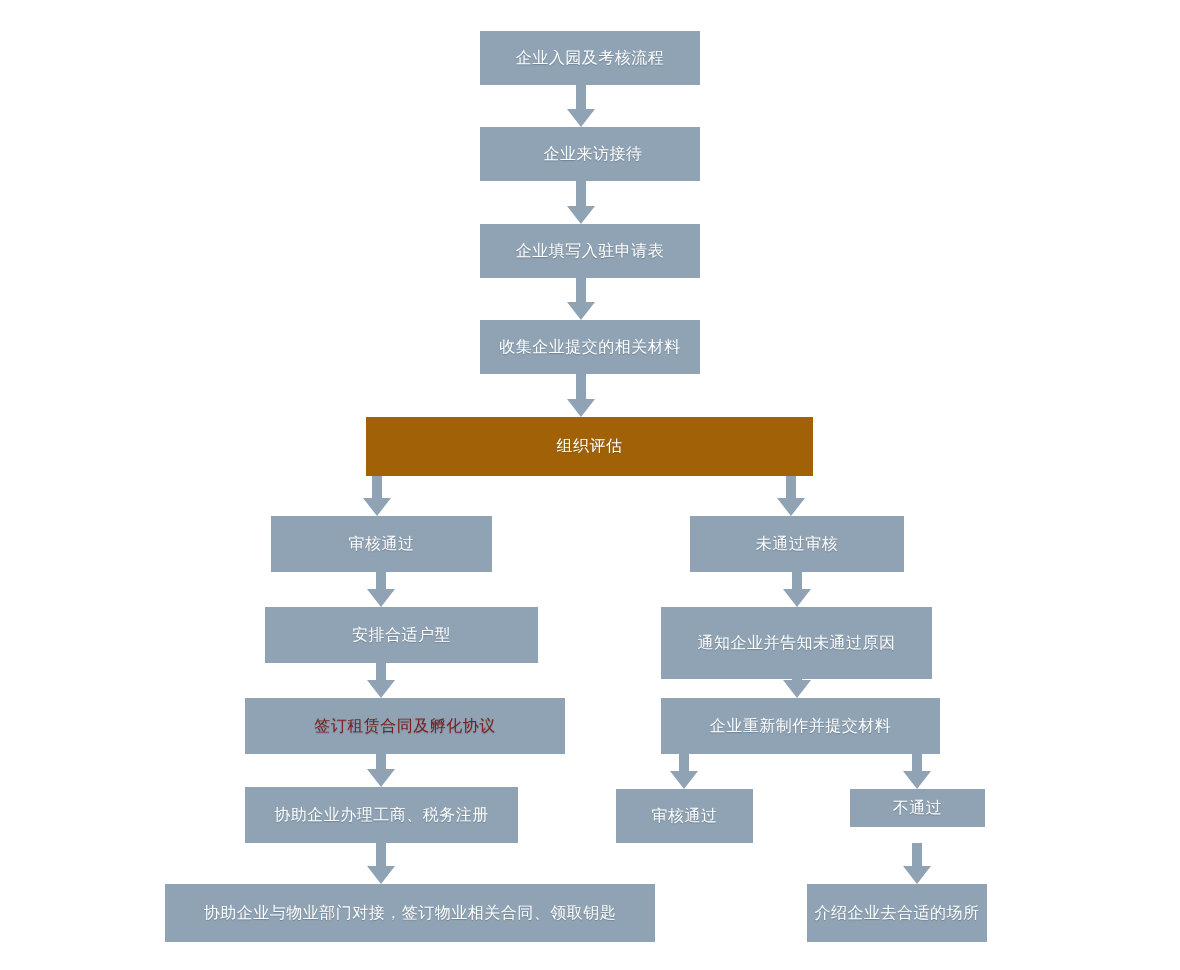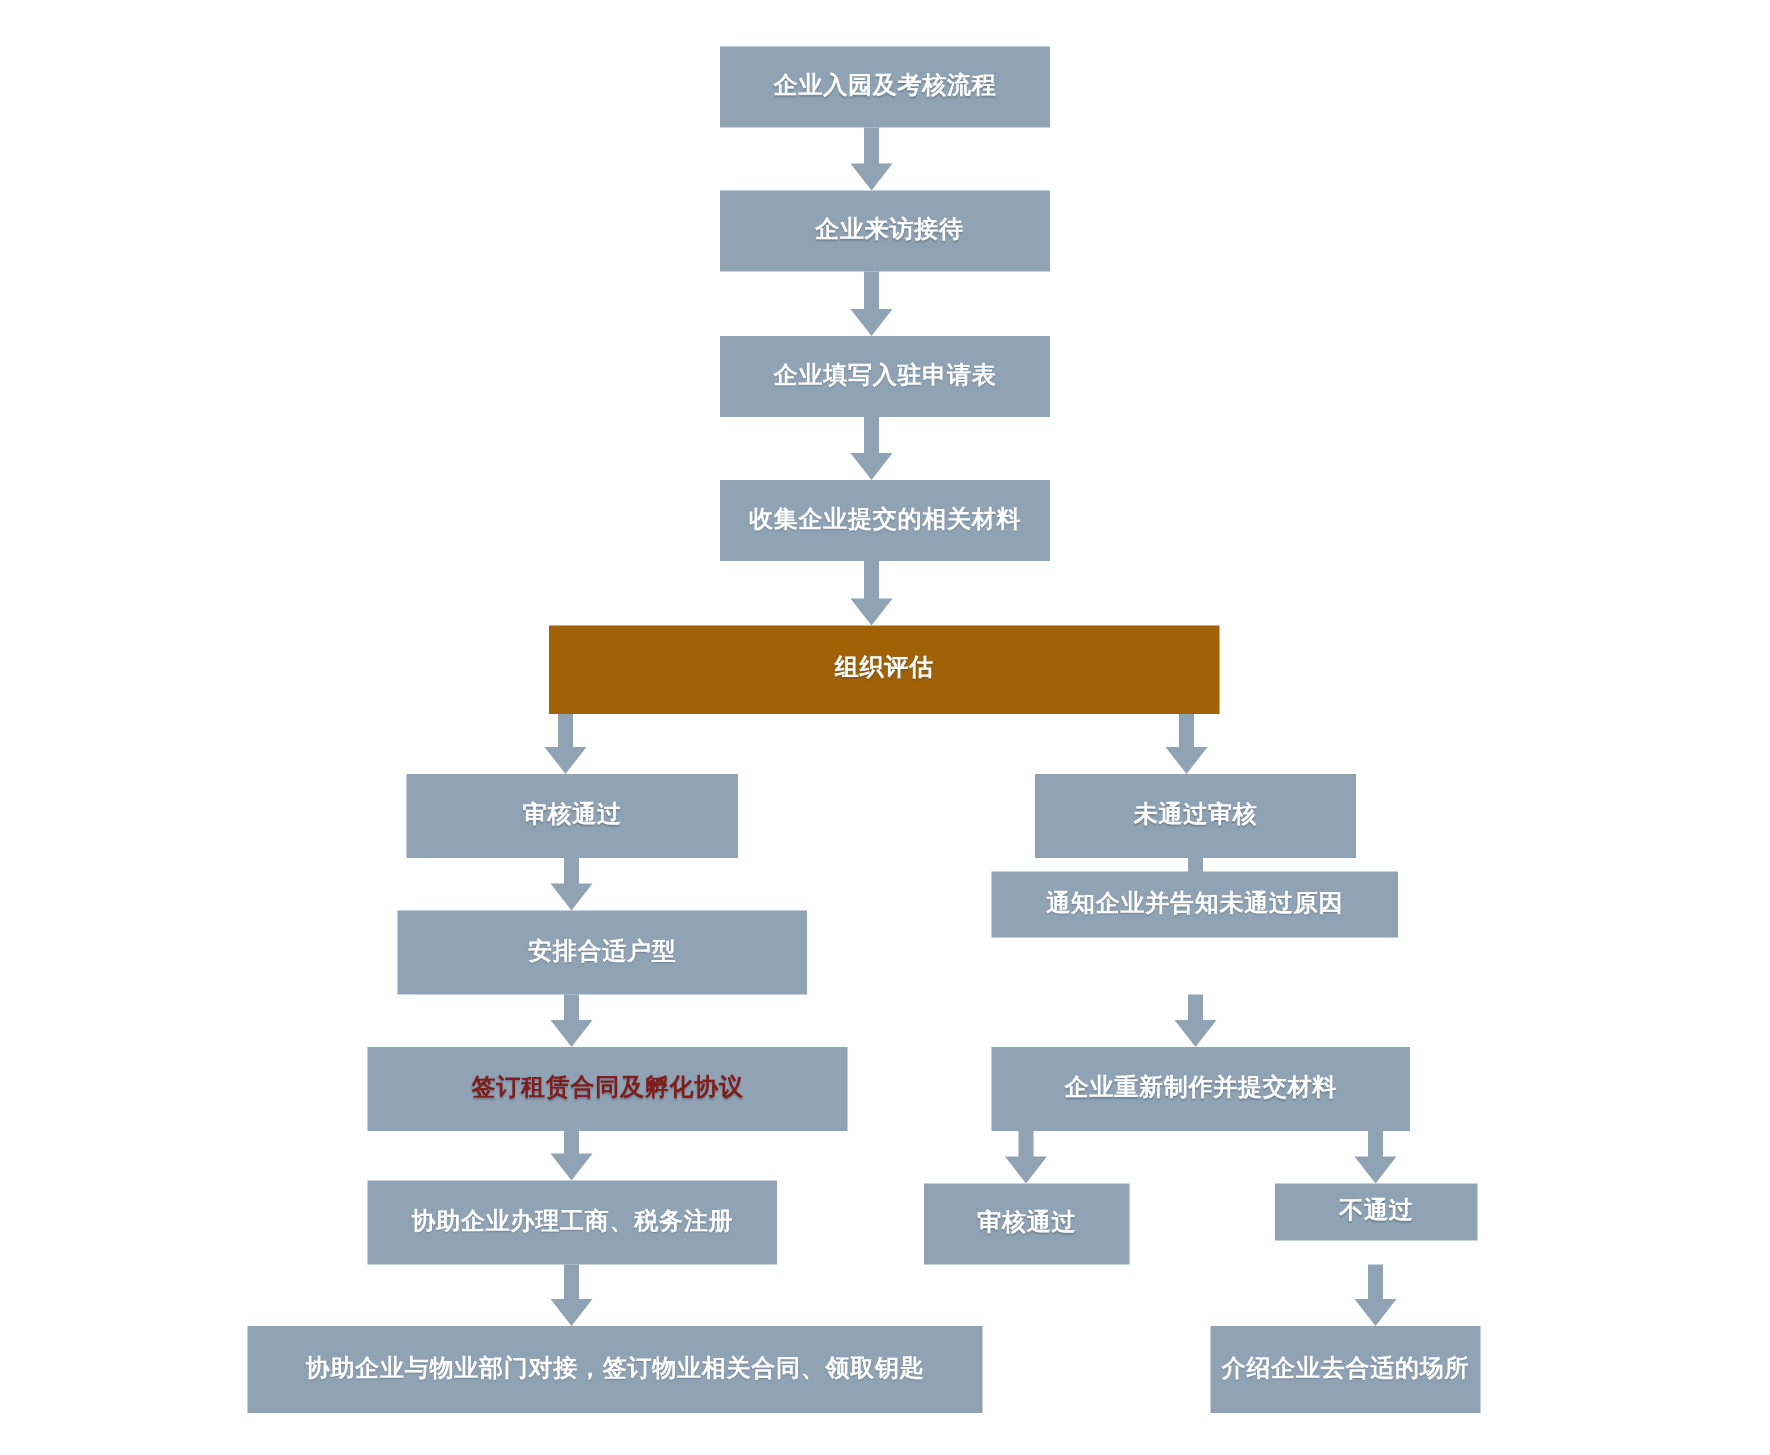--- a/index.html
+++ b/index.html
@@ -20,21 +20,21 @@
   }
   .node {
     position: absolute;
     box-sizing: border-box;
     background: #8fa3b4;
     color: #ffffff;
     display: flex;
     align-items: center;
     justify-content: center;
     text-align: center;
-    font-weight: bold;
+    font-weight: normal;
     font-size: 16px;
     letter-spacing: 0.5px;
     line-height: 1.3;
     padding: 2px 8px;
     text-shadow: 0 1px 1px rgba(60,75,90,0.35);
     user-select: none;
   }
   .node-label {
     display: block;
     white-space: nowrap;
@@ -147,21 +147,21 @@
       </div>
       <div class="node" style="left: 271px; top: 516px; width: 221px; height: 56px; background: rgb(143, 163, 180); color: rgb(255, 255, 255);">
         <span class="node-label">审核通过</span>
       </div>
       <div class="node" style="left: 690px; top: 516px; width: 214px; height: 56px; background: rgb(143, 163, 180); color: rgb(255, 255, 255);">
         <span class="node-label">未通过审核</span>
       </div>
       <div class="node" style="left: 245px; top: 607px; width: 273px; height: 56px; background: rgb(143, 163, 180); color: rgb(255, 255, 255); margin-left: 20px;">
         <span class="node-label">安排合适户型</span>
       </div>
-      <div class="node" style="left: 661px; top: 581px; width: 271px; height: 44px; background: rgb(143, 163, 180); color: rgb(255, 255, 255);">
+      <div class="node" style="left: 661px; top: 607px; width: 271px; height: 72px; background: rgb(143, 163, 180); color: rgb(255, 255, 255);">
         <span class="node-label">通知企业并告知未通过原因</span>
       </div>
       <div class="node" style="left: 245px; top: 698px; width: 320px; height: 56px; background: rgb(143, 163, 180); color: #7f1d1d;">
         <span class="node-label">签订租赁合同及孵化协议</span>
       </div>
       <div class="node" style="left: 661px; top: 698px; width: 279px; height: 56px; background: rgb(143, 163, 180); color: rgb(255, 255, 255);">
         <span class="node-label">企业重新制作并提交材料</span>
       </div>
       <div class="node" style="left: 245px; top: 787px; width: 273px; height: 56px; background: rgb(143, 163, 180); color: rgb(255, 255, 255);">
         <span class="node-label">协助企业办理工商、税务注册</span>

